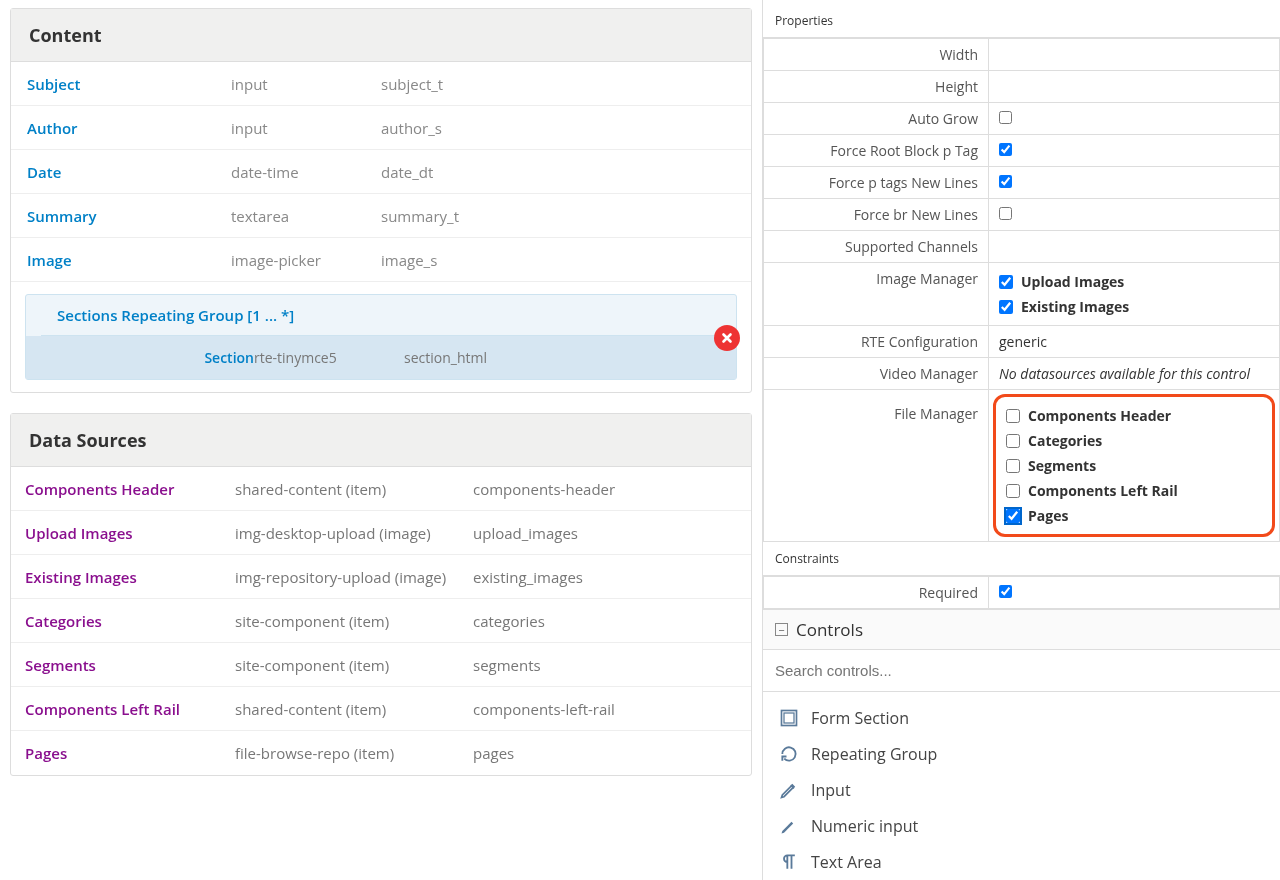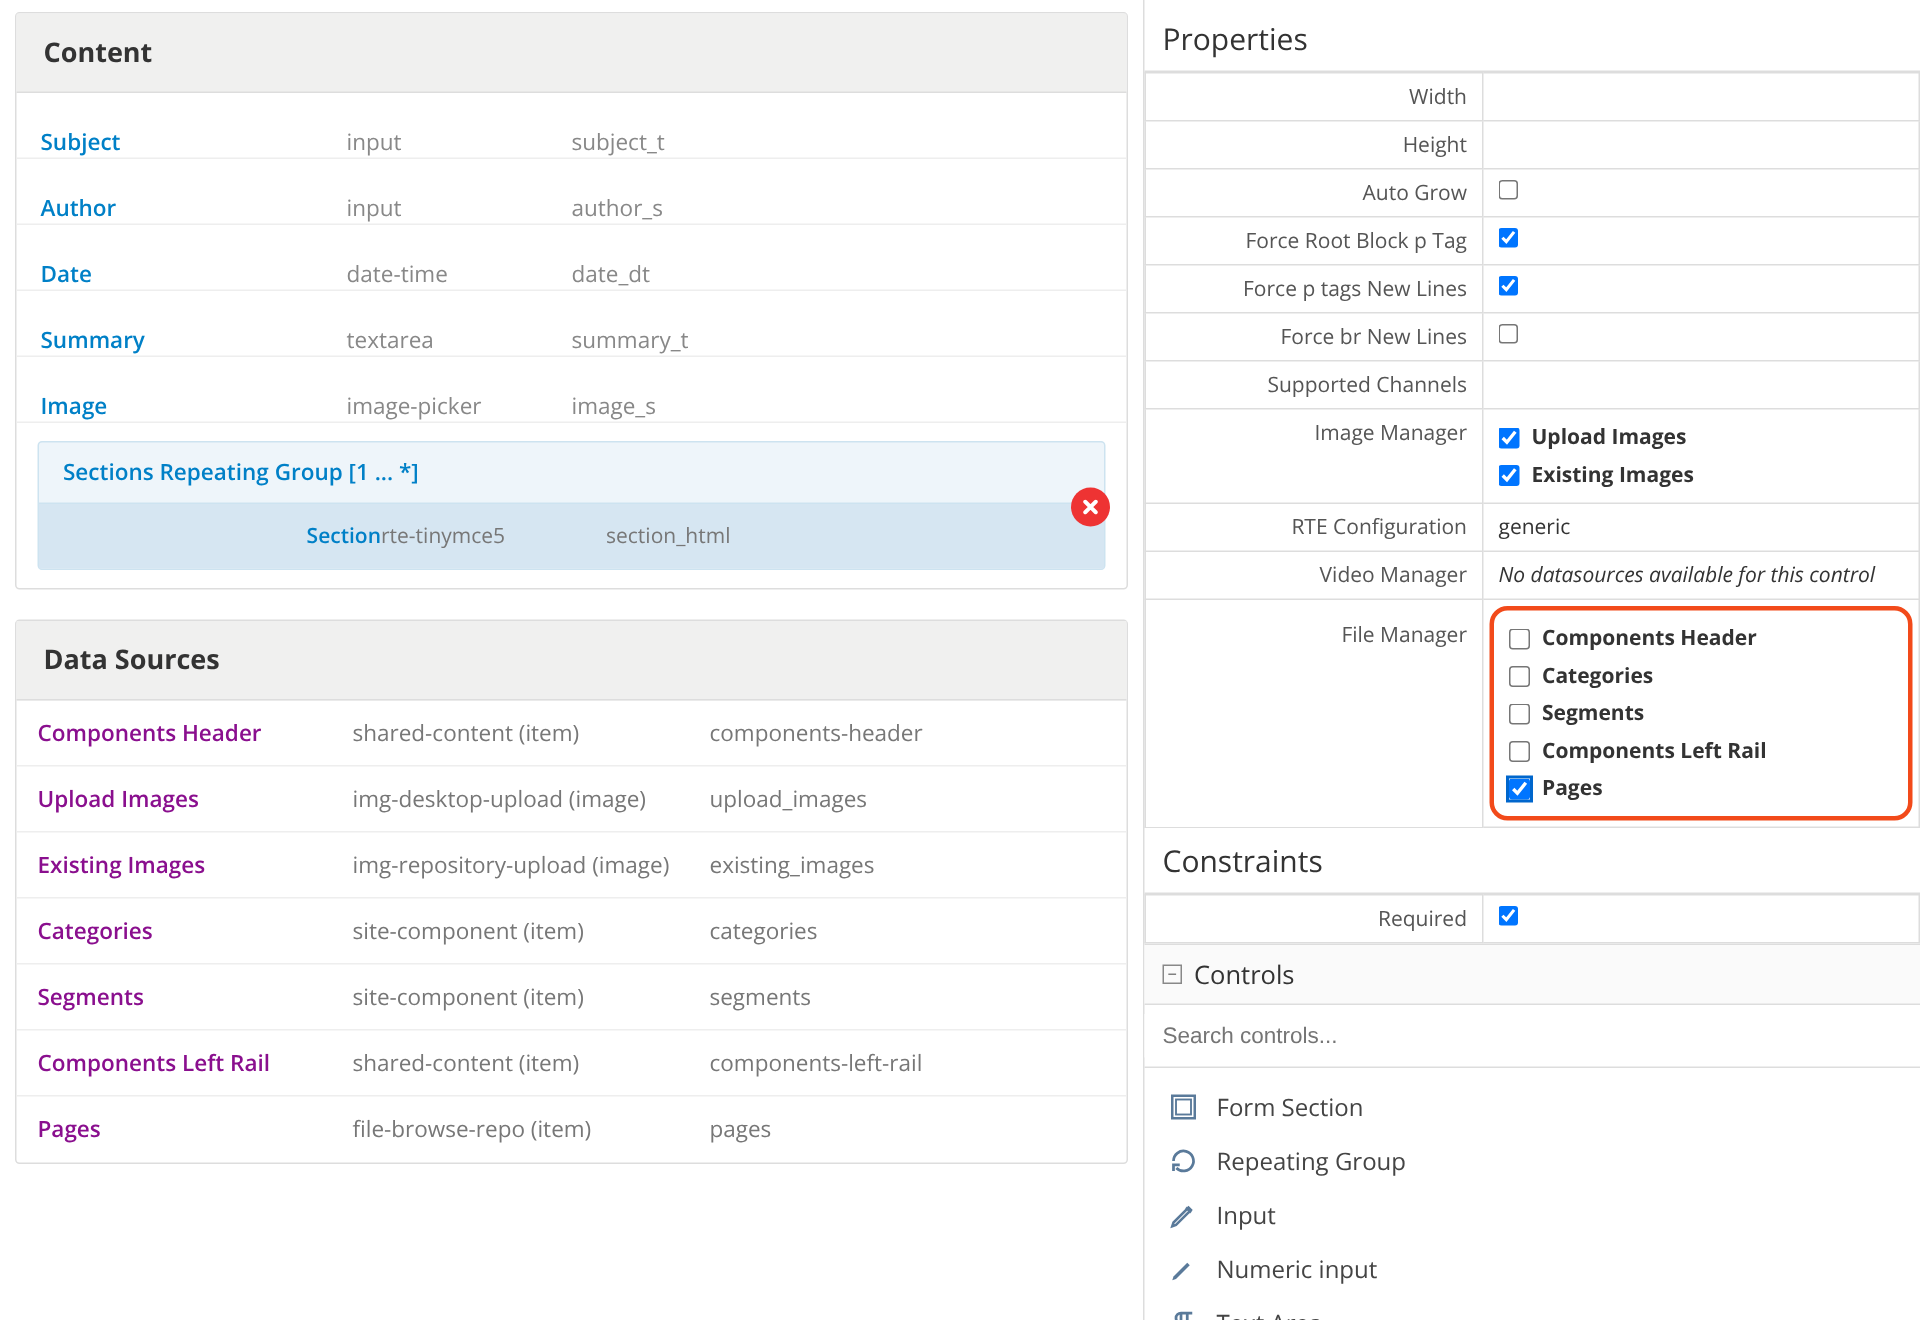--- a/index.html
+++ b/index.html
@@ -3,42 +3,42 @@
 <meta charset="utf-8">
 <style>
 * { box-sizing: border-box; margin: 0; padding: 0; }
 body { font-family: -apple-system, "Segoe UI", "Open Sans", sans-serif; font-size: 14px; color: #333; background: #fff; }
 .wrap { display: flex; width: 1280px; height: 880px; }
 .left { width: 762px; padding: 8px 10px; overflow: hidden; }
 .right { flex: 1; border-left: 1px solid #ddd; padding-top: 4px; }
 
 .panel { border: 1px solid #ddd; border-radius: 3px; margin-bottom: 20px; background: #fff; }
 .panel-header { background: #f0f0ef; padding: 14px 18px; font-weight: 700; font-size: 18px; color: #333; border-bottom: 1px solid #ddd; }
-.row3 { display: flex; border-bottom: 1px solid #eee; min-height: 44px; align-items: flex-end; padding: 0 10px; }
+.row3 { display: flex; border-bottom: 1px solid #eee; min-height: 44px; align-items: center; padding: 0 10px; }
 .row3:last-child { border-bottom: none; }
 .c1 { flex: 0 0 210px; color: #0080c7; font-weight: 600; font-size: 15px; padding-left: 6px; }
 .c2 { flex: 0 0 150px; color: #888; font-size: 15px; }
 .c3 { flex: 1; color: #888; font-size: 15px; }
 
 .repeat-panel { margin: 12px 14px; border: 1px solid #cde3f0; border-radius: 3px; background: #eef5fa; position: relative; }
-.repeat-header { padding: 10px 16px; color: #0080c7; font-weight: 600; font-size: 15px; border-bottom: 1px solid #cde3f0; }
+.repeat-header { padding: 10px 16px; color: #0080c7; font-weight: 600; font-size: 15px; border-bottom: 1px solid #cde3f0; margin-left: 15px; }
 .repeat-row { display: flex; padding: 12px 16px 12px 28px; background: #d6e6f2; color: #0080c7; align-items: center; }
 .repeat-row .c1b { flex: 0 0 200px; color: #0080c7; font-weight: 600; text-align: right; }
 .repeat-row .c2b { flex: 0 0 150px; color: #777; }
 .repeat-row .c3b { color: #777; }
 
 .close-badge { position: absolute; right: -4px; top: 30px; width: 26px; height: 26px; background: #e33; border-radius: 50%; display: flex; align-items: center; justify-content: center; color: #fff; font-weight: 700; font-size: 16px; }
 
 .ds-row { display: flex; border-bottom: 1px solid #eee; min-height: 44px; align-items: center; padding: 0 14px; }
 .ds-row:last-child { border-bottom: none; }
 .dc1 { flex: 0 0 210px; color: #8a0f8e; font-weight: 600; font-size: 15px; }
 .dc2 { flex: 0 0 238px; color: #777; font-size: 15px; }
 .dc3 { color: #777; font-size: 15px; }
 
-.props-header { padding: 8px 12px; font-size: 20px; color: #333; border-bottom: 1px solid #ddd; }
+.props-header { padding: 8px 12px; font-size: 12px; color: #333; border-bottom: 1px solid #ddd; }
 .prop-table { width: 100%; border-collapse: collapse; }
 .prop-table td { border: 1px solid #ddd; padding: 6px 10px; font-size: 14px; vertical-align: top; }
 .prop-table td.pl { text-align: right; color: #555; width: 225px; background: #fff; }
 .prop-table td.pv { color: #333; }
 .chk-line { display: flex; align-items: center; gap: 8px; padding: 3px 0; font-weight: 700; }
 .chk-line input { width: 14px; height: 14px; }
 
 .fm-highlight { position: relative; }
 .fm-box { border: 3px solid #f24a1a; border-radius: 12px; padding: 6px 10px; margin: 4px; }
 

